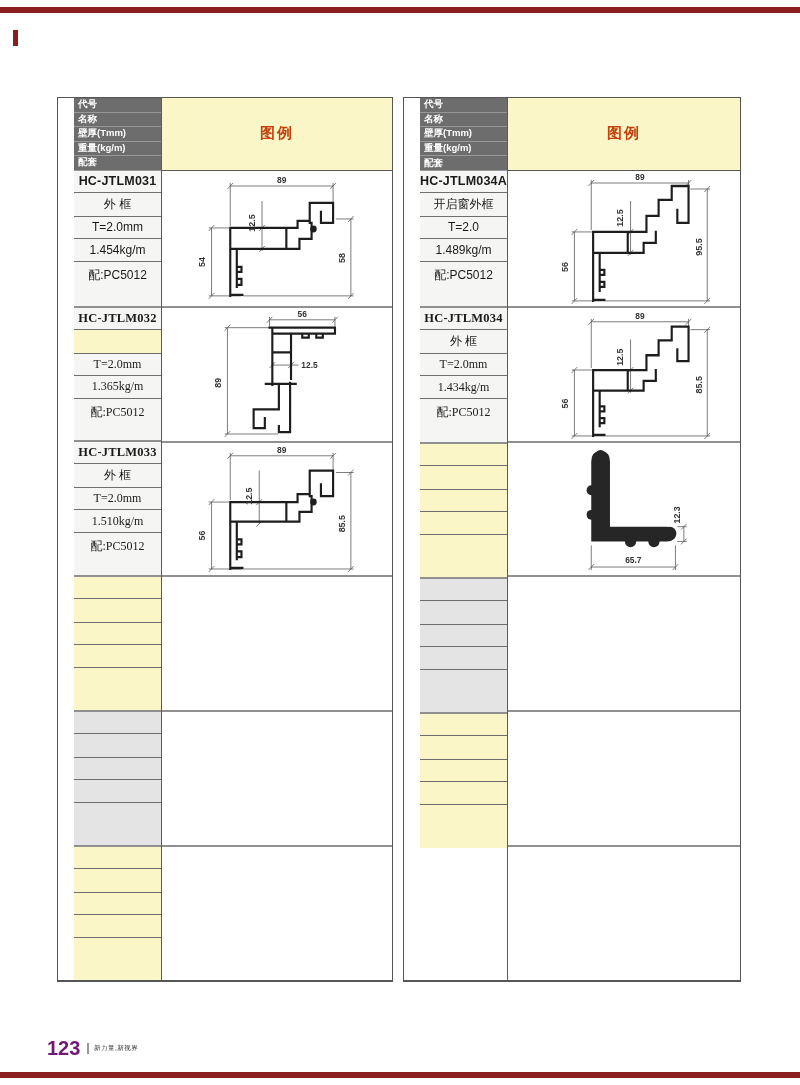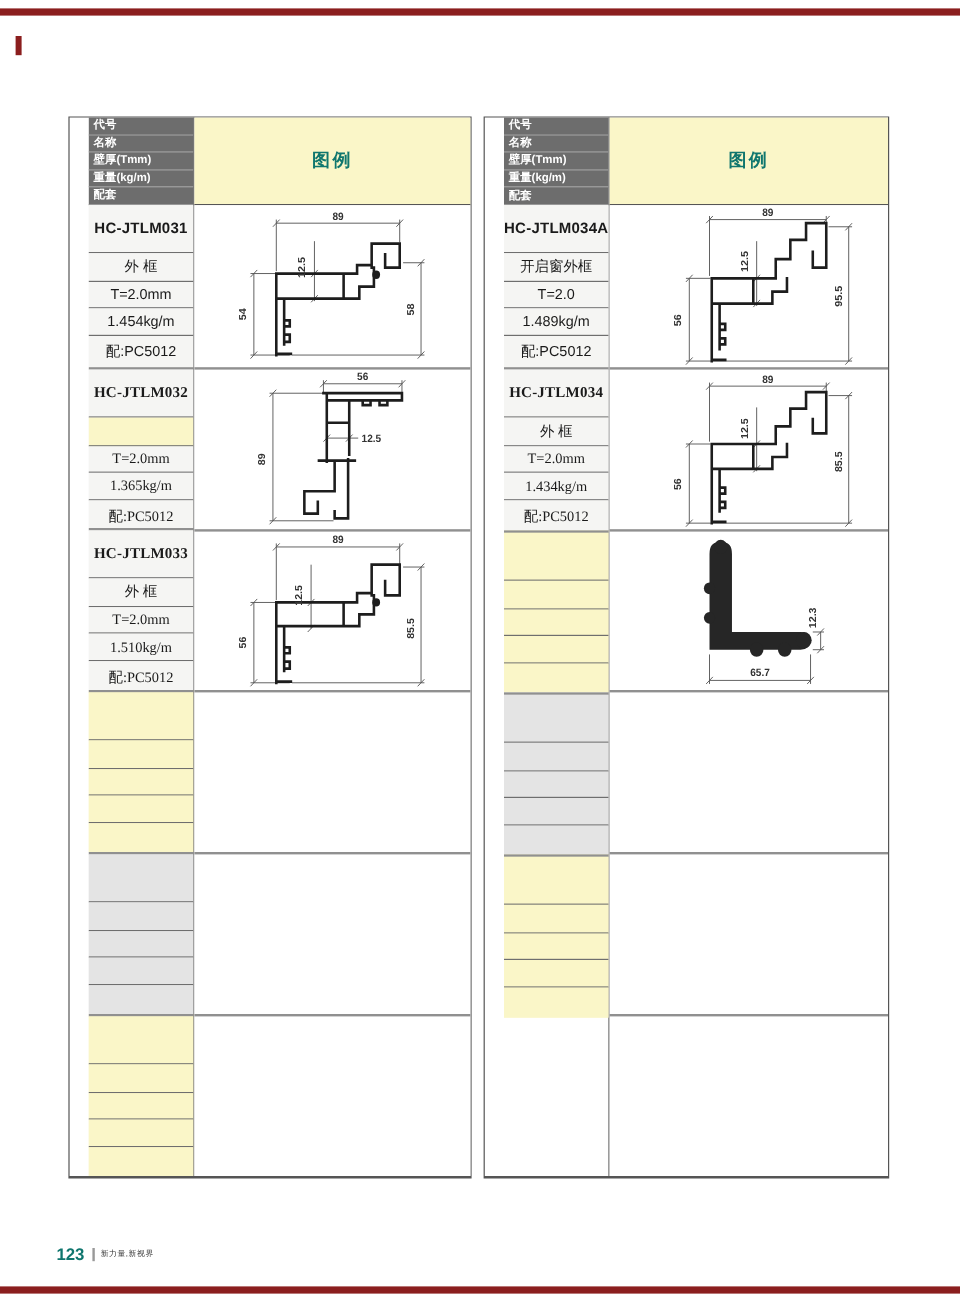--- a/index.html
+++ b/index.html
@@ -15,45 +15,45 @@
   .ptable.lt{left:57px;width:336px;}
   .ptable.rt{left:403px;width:338px;}
 
   .lcol{width:88px;box-sizing:border-box;border-right:1px solid #5a5a5a;display:flex;flex-direction:column;margin-left:16px;}
   .dcol{flex:1;display:flex;flex-direction:column;min-width:0;}
 
   .hrow{height:14.6px;box-sizing:border-box;background:#6d6d6d;color:#fff;font-size:9.5px;font-weight:bold;
         display:flex;align-items:center;padding-left:4px;border-bottom:1px solid #989898;}
   .hrow:last-of-type{border-bottom:1px solid #555;}
   .legend{height:73px;box-sizing:border-box;background:#faf6c8;display:flex;align-items:center;justify-content:center;
-          font-weight:bold;font-size:15px;color:#0f766e;border-bottom:1px solid #555;letter-spacing:2px;}
+          font-weight:bold;font-size:15px;color:#c2410c;border-bottom:1px solid #555;letter-spacing:2px;}
 
   .lblock{height:135.33px;box-sizing:border-box;display:flex;flex-direction:column;background:#f5f5f3;}
   .lblock + .lblock{border-top:2px solid #909090;font-family:Liberation Serif, serif;}
   .dcell{height:135.33px;box-sizing:border-box;background:#fff;position:relative;font-weight:bold;}
   .dcell + .dcell{border-top:2px solid #909090;}
 
   .lcell{box-sizing:border-box;border-bottom:1px solid #6e6e6e;display:flex;align-items:center;justify-content:center;
          font-size:12px;color:#1a1a1a;background:#f5f5f3;}
-  .c1{height:40px;} .c2{height:24px;} .c3{height:22px;} .c4{height:23px;}
+  .c1{height:22px;} .c2{height:24px;} .c3{height:22px;} .c4{height:23px;}
   .clast{flex:1;border-bottom:none;align-items:flex-start;padding-top:5px;}
   .code{font-weight:bold;font-size:12.5px;letter-spacing:0.2px;}
   .la{justify-content:flex-start;padding-left:11px;}
   .bg-y{background:#faf6c8;}
   .lblock.ey{background:#faf6c8;} .lblock.ey .lcell{background:#faf6c8;}
   .lblock.eg{background:#e4e4e4;} .lblock.eg .lcell{background:#e4e4e4;}
 
   svg.draw{position:absolute;inset:0;width:100%;height:100%;}
   .dl{stroke:#555;stroke-width:0.8;fill:none;}
   .pf{stroke:#1d1d1d;stroke-width:2.3;fill:none;stroke-linecap:square;}
   .dt text{font-size:9px;fill:#333;font-family:"Liberation Sans",sans-serif;}
 
   .note{position:absolute;top:991px;left:0;width:800px;text-align:center;font-size:12.5px;color:#2e2e2e;line-height:18px;}
   .pagefoot{position:absolute;left:47px;top:1037px;display:flex;align-items:center;}
-  .pnum{font-size:14px;font-weight:bold;color:#0f766e;text-align:center;}
+  .pnum{font-size:20px;font-weight:bold;color:#701a75;text-align:center;}
   .pdiv{width:1.5px;height:11px;background:#999;margin:0 5px 0 7px;}
   .pbrand{font-size:6.5px;color:#333;letter-spacing:0.5px;}
 </style>
 </head>
 <body>
 
 <div class="page">
   <div class="redbar top"></div>
   <div class="redtick"></div>
   <div class="redbar bottom"></div>

